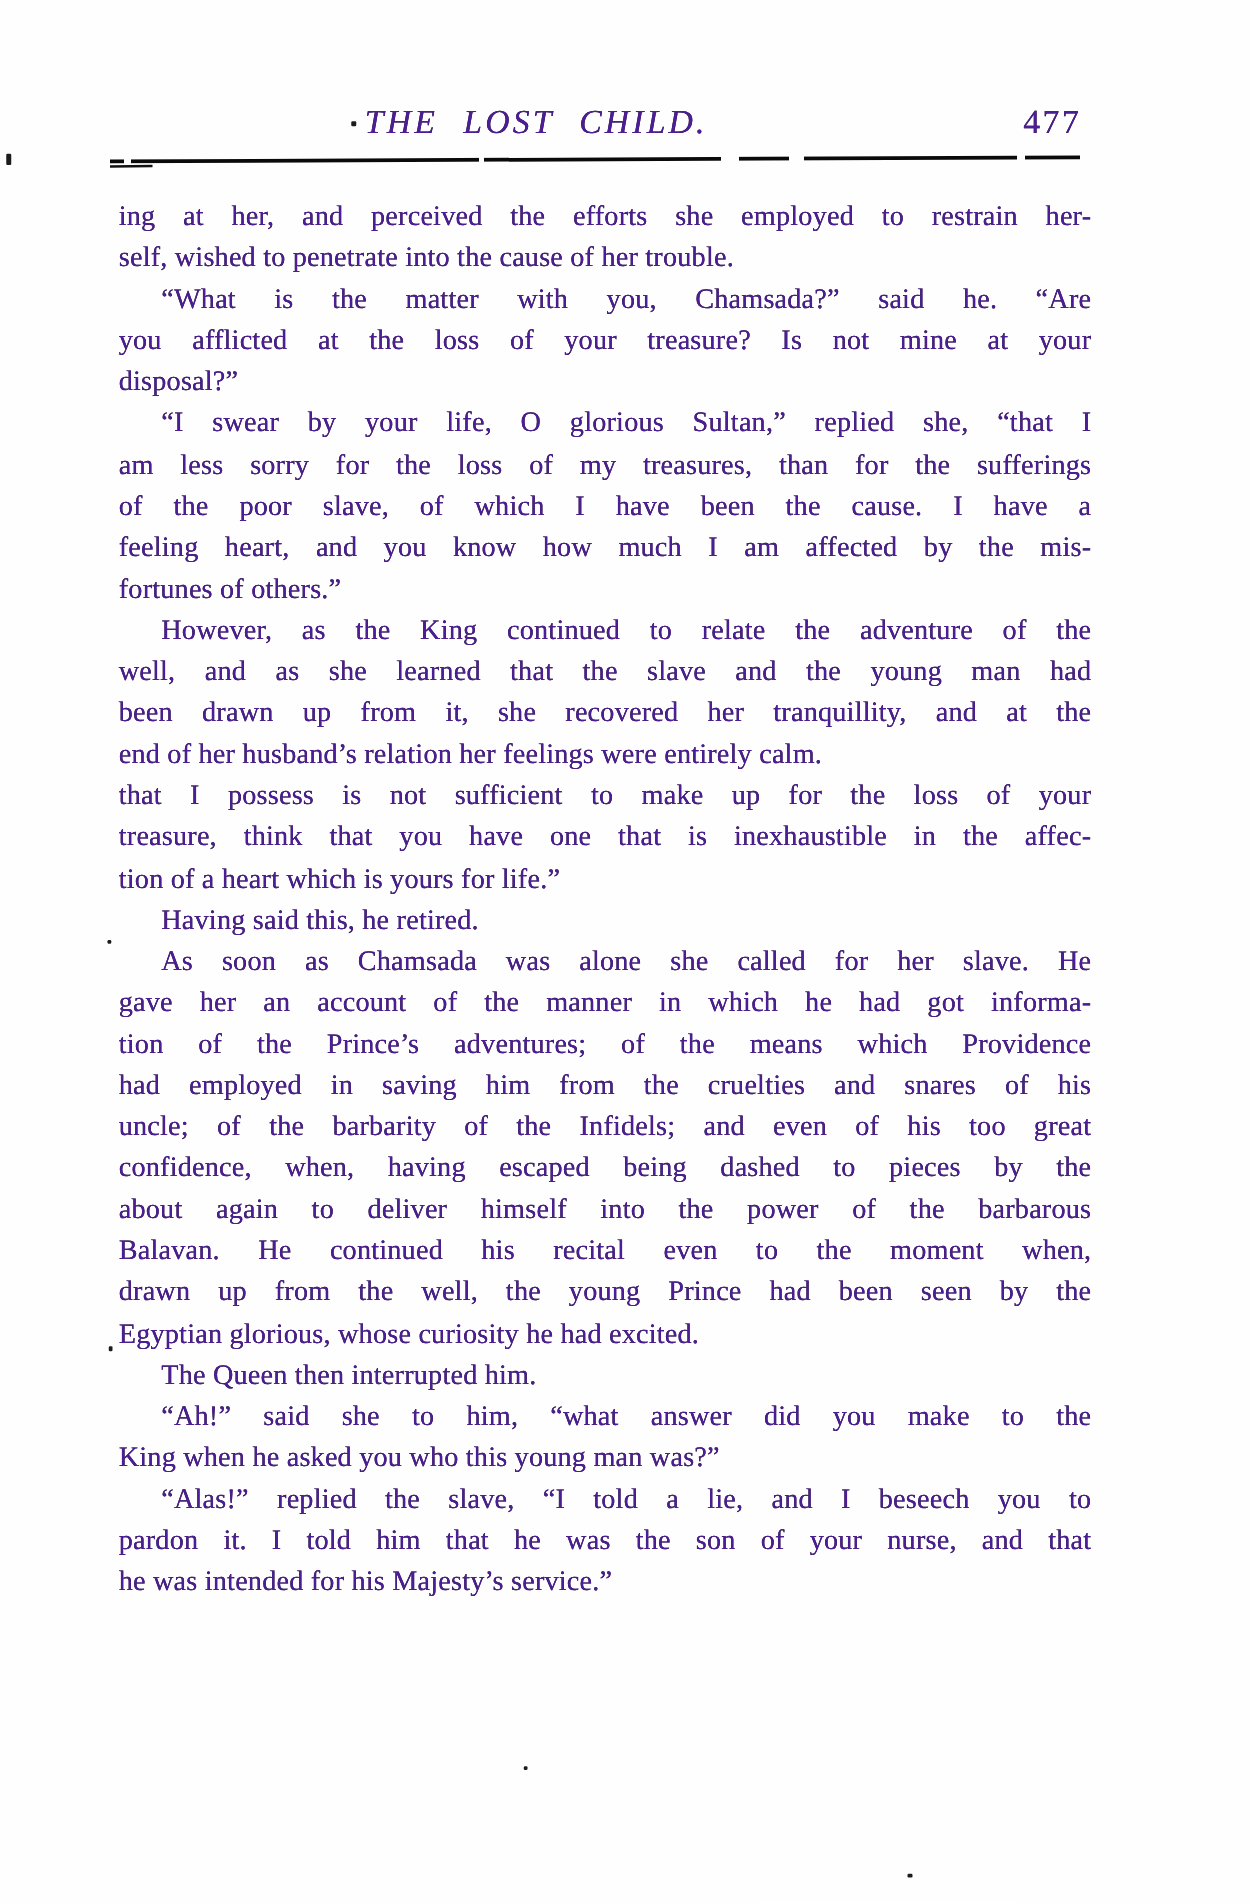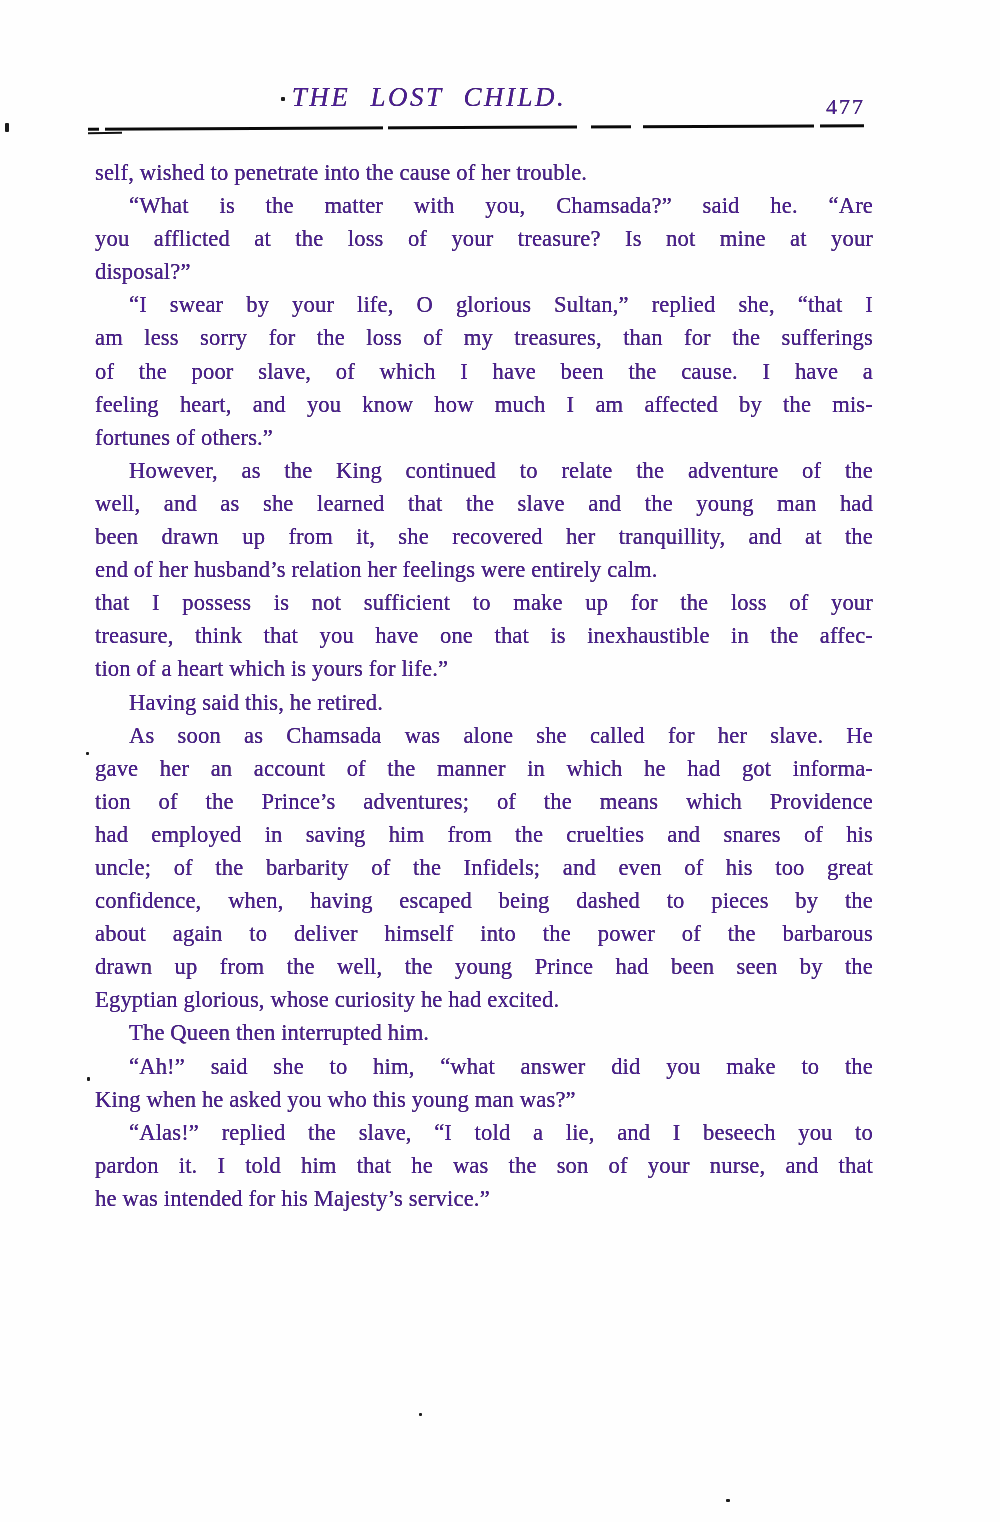--- a/index.html
+++ b/index.html
@@ -33,22 +33,22 @@
     font-style: italic;
     font-size: 27px;
     letter-spacing: 2.5px;
     word-spacing: 11px;
     white-space: nowrap;
     text-shadow: 0 0 0.5px #131313;
   }
   .page-number {
     position: absolute;
     right: 8px;
-    top: 12px;
-    font-size: 22px;
+    top: 0;
+    font-size: 27px;
     letter-spacing: 2px;
     text-shadow: 0 0 0.5px #131313;
     font-family: Liberation Serif, serif;
   }
 
   
   .divider {
     position: absolute;
     top: 126px;
     left: 88px;
@@ -114,20 +114,21 @@
   <div class="header-row">
     <div class="page-title">THE LOST CHILD.</div>
     <div class="page-number">477</div>
   </div>
 
   <div class="divider"></div>
   <div class="divider-tail"></div>
 
   <div class="page-body">
       <div class="paragraph">
+        <div class="line">ing at her, and perceived the efforts she employed to restrain her-</div>
         <div class="line line-last">self, wished to penetrate into the cause of her trouble.</div>
       </div>
       <div class="paragraph">
         <div class="line line-indent">“What is the matter with you, Chamsada?” said he.  “Are</div>
         <div class="line">you afflicted at the loss of your treasure?  Is not mine at your</div>
         <div class="line line-last">disposal?”</div>
       </div>
       <div class="paragraph">
         <div class="line line-indent">“I swear by your life, O glorious Sultan,” replied she, “that I</div>
         <div class="line">am less sorry for the loss of my treasures, than for the sufferings</div>
@@ -150,20 +151,21 @@
         <div class="line line-last line-indent">Having said this, he retired.</div>
       </div>
       <div class="paragraph">
         <div class="line line-indent">As soon as Chamsada was alone she called for her slave.  He</div>
         <div class="line">gave her an account of the manner in which he had got informa-</div>
         <div class="line">tion of the Prince’s adventures; of the means which Providence</div>
         <div class="line">had employed in saving him from the cruelties and snares of his</div>
         <div class="line">uncle; of the barbarity of the Infidels; and even of his too great</div>
         <div class="line">confidence, when, having escaped being dashed to pieces by the</div>
         <div class="line">about again to deliver himself into the power of the barbarous</div>
+        <div class="line">Balavan.  He continued his recital even to the moment when,</div>
         <div class="line">drawn up from the well, the young Prince had been seen by the</div>
         <div class="line line-last">Egyptian glorious, whose curiosity he had excited.</div>
       </div>
       <div class="paragraph">
         <div class="line line-last line-indent">The Queen then interrupted him.</div>
       </div>
       <div class="paragraph">
         <div class="line line-indent">“Ah!” said she to him, “what answer did you make to the</div>
         <div class="line line-last">King when he asked you who this young man was?”</div>
       </div>

